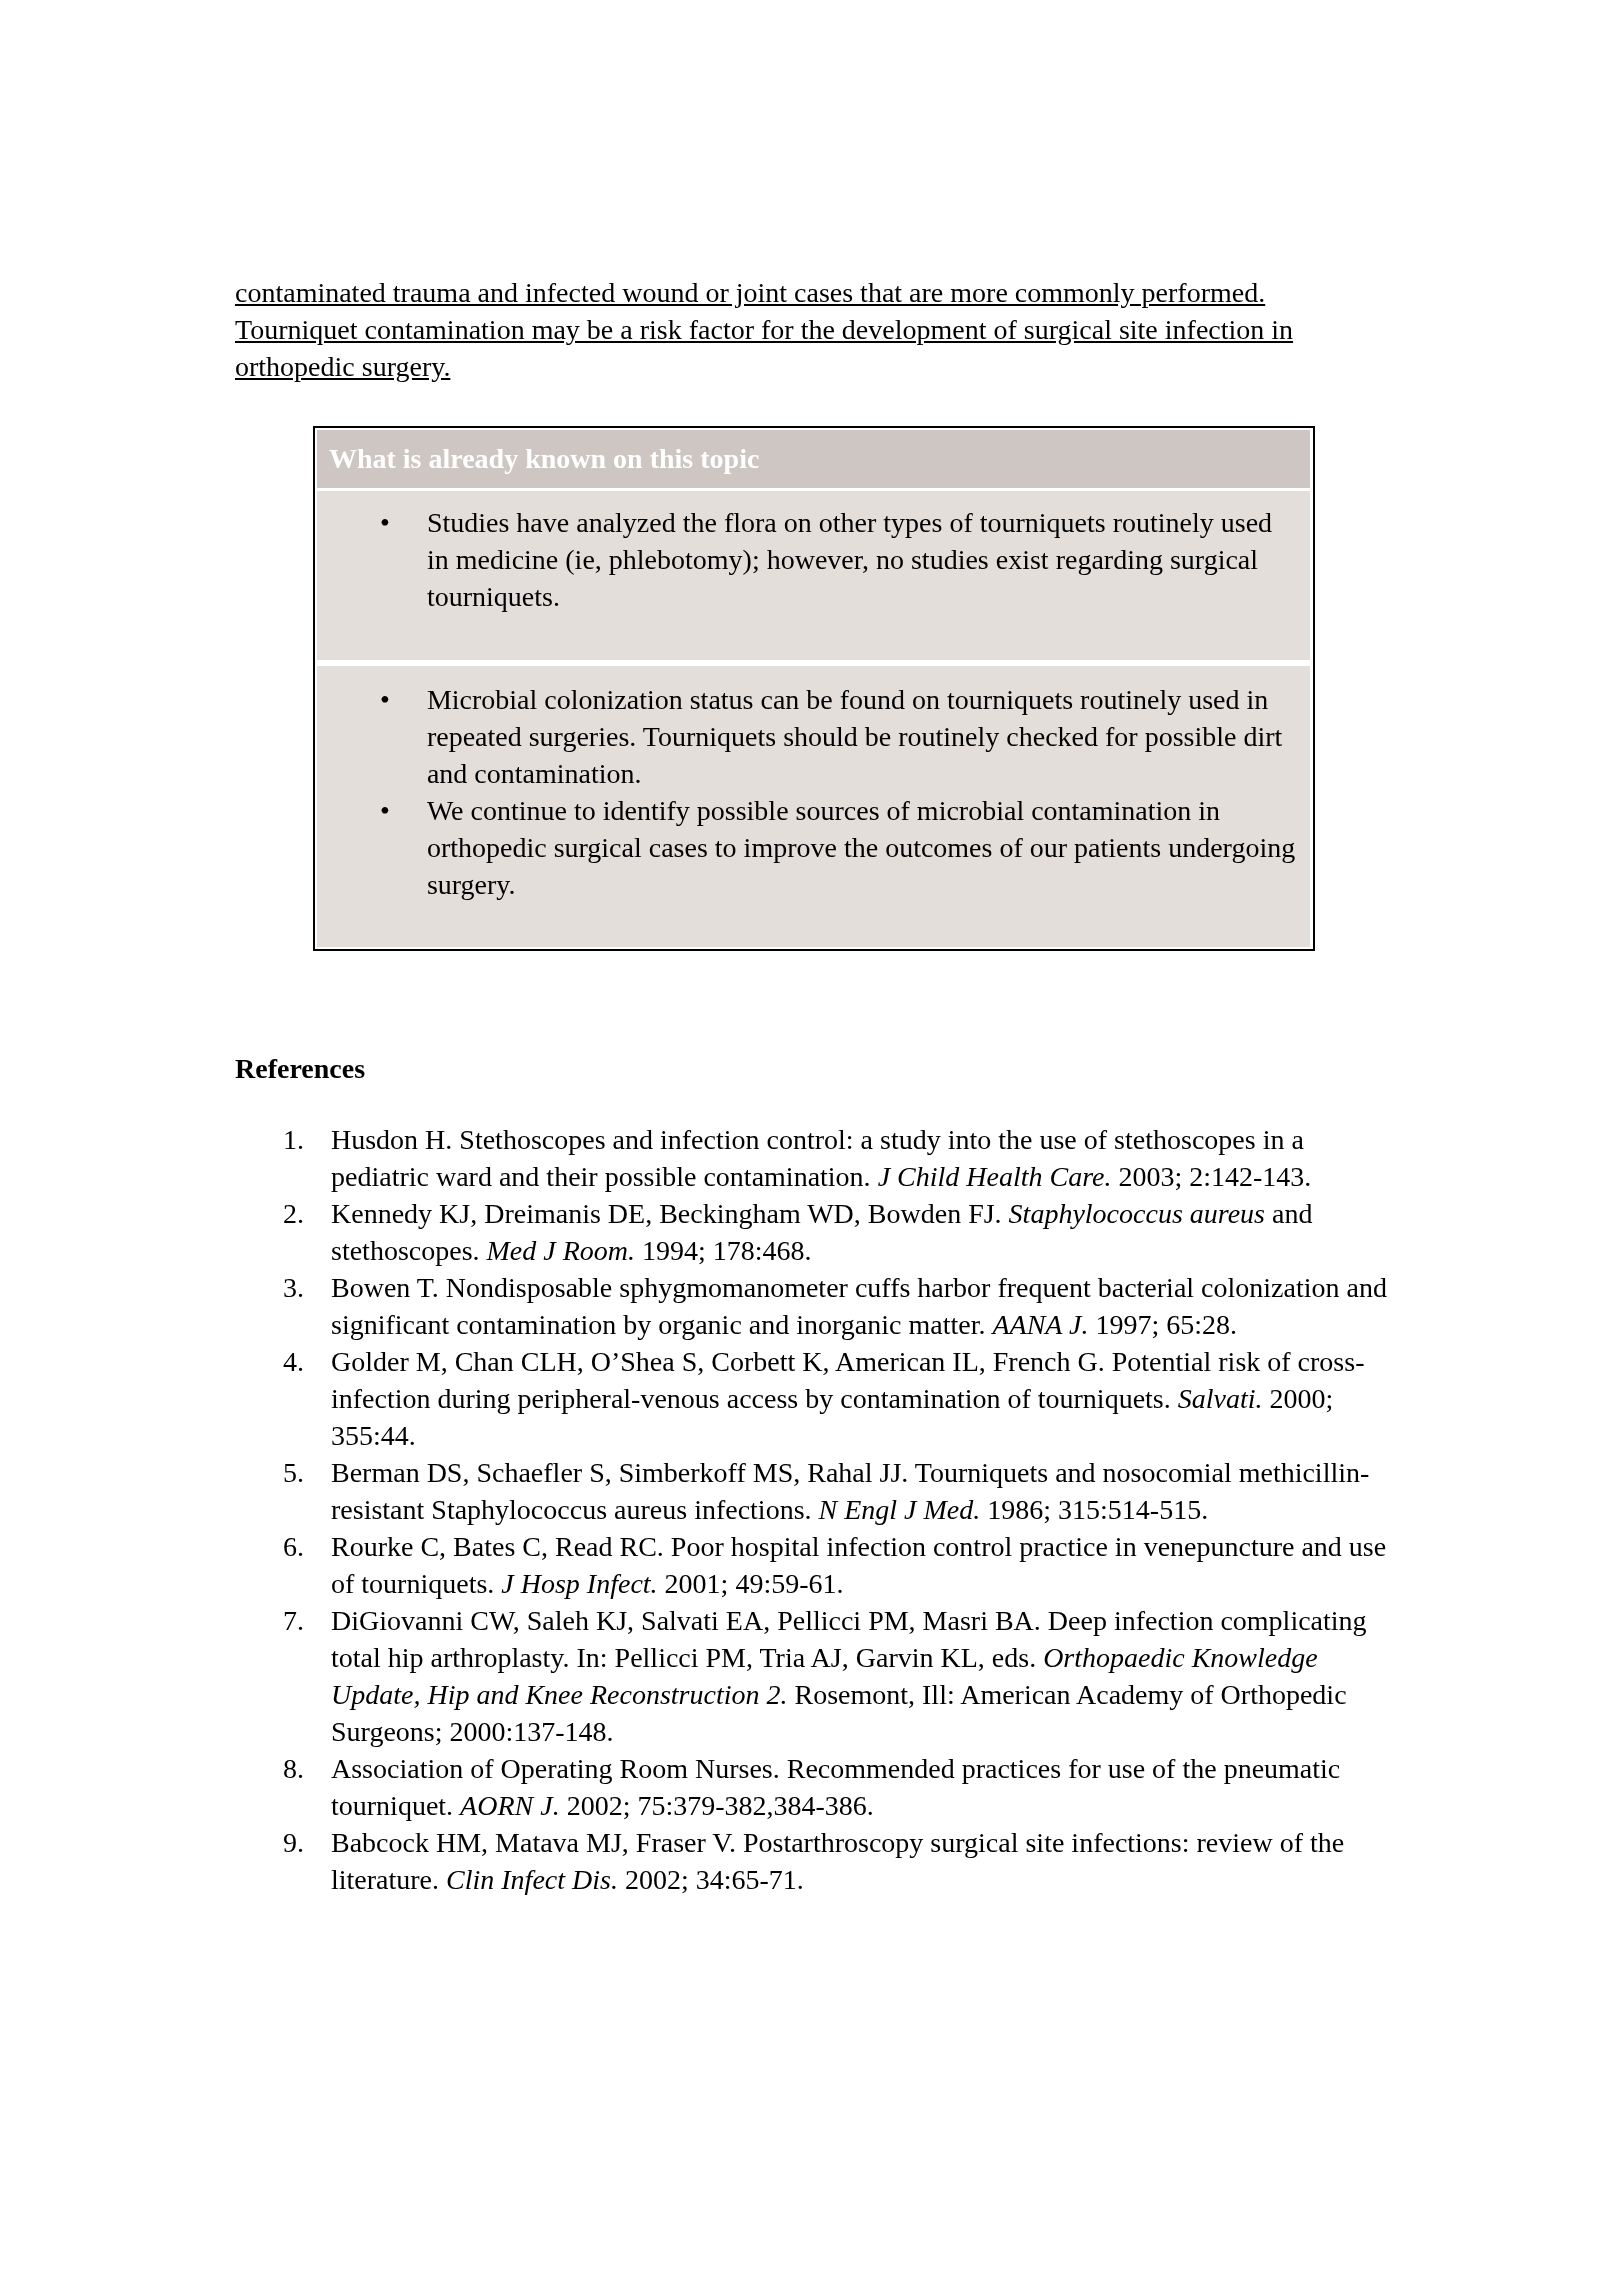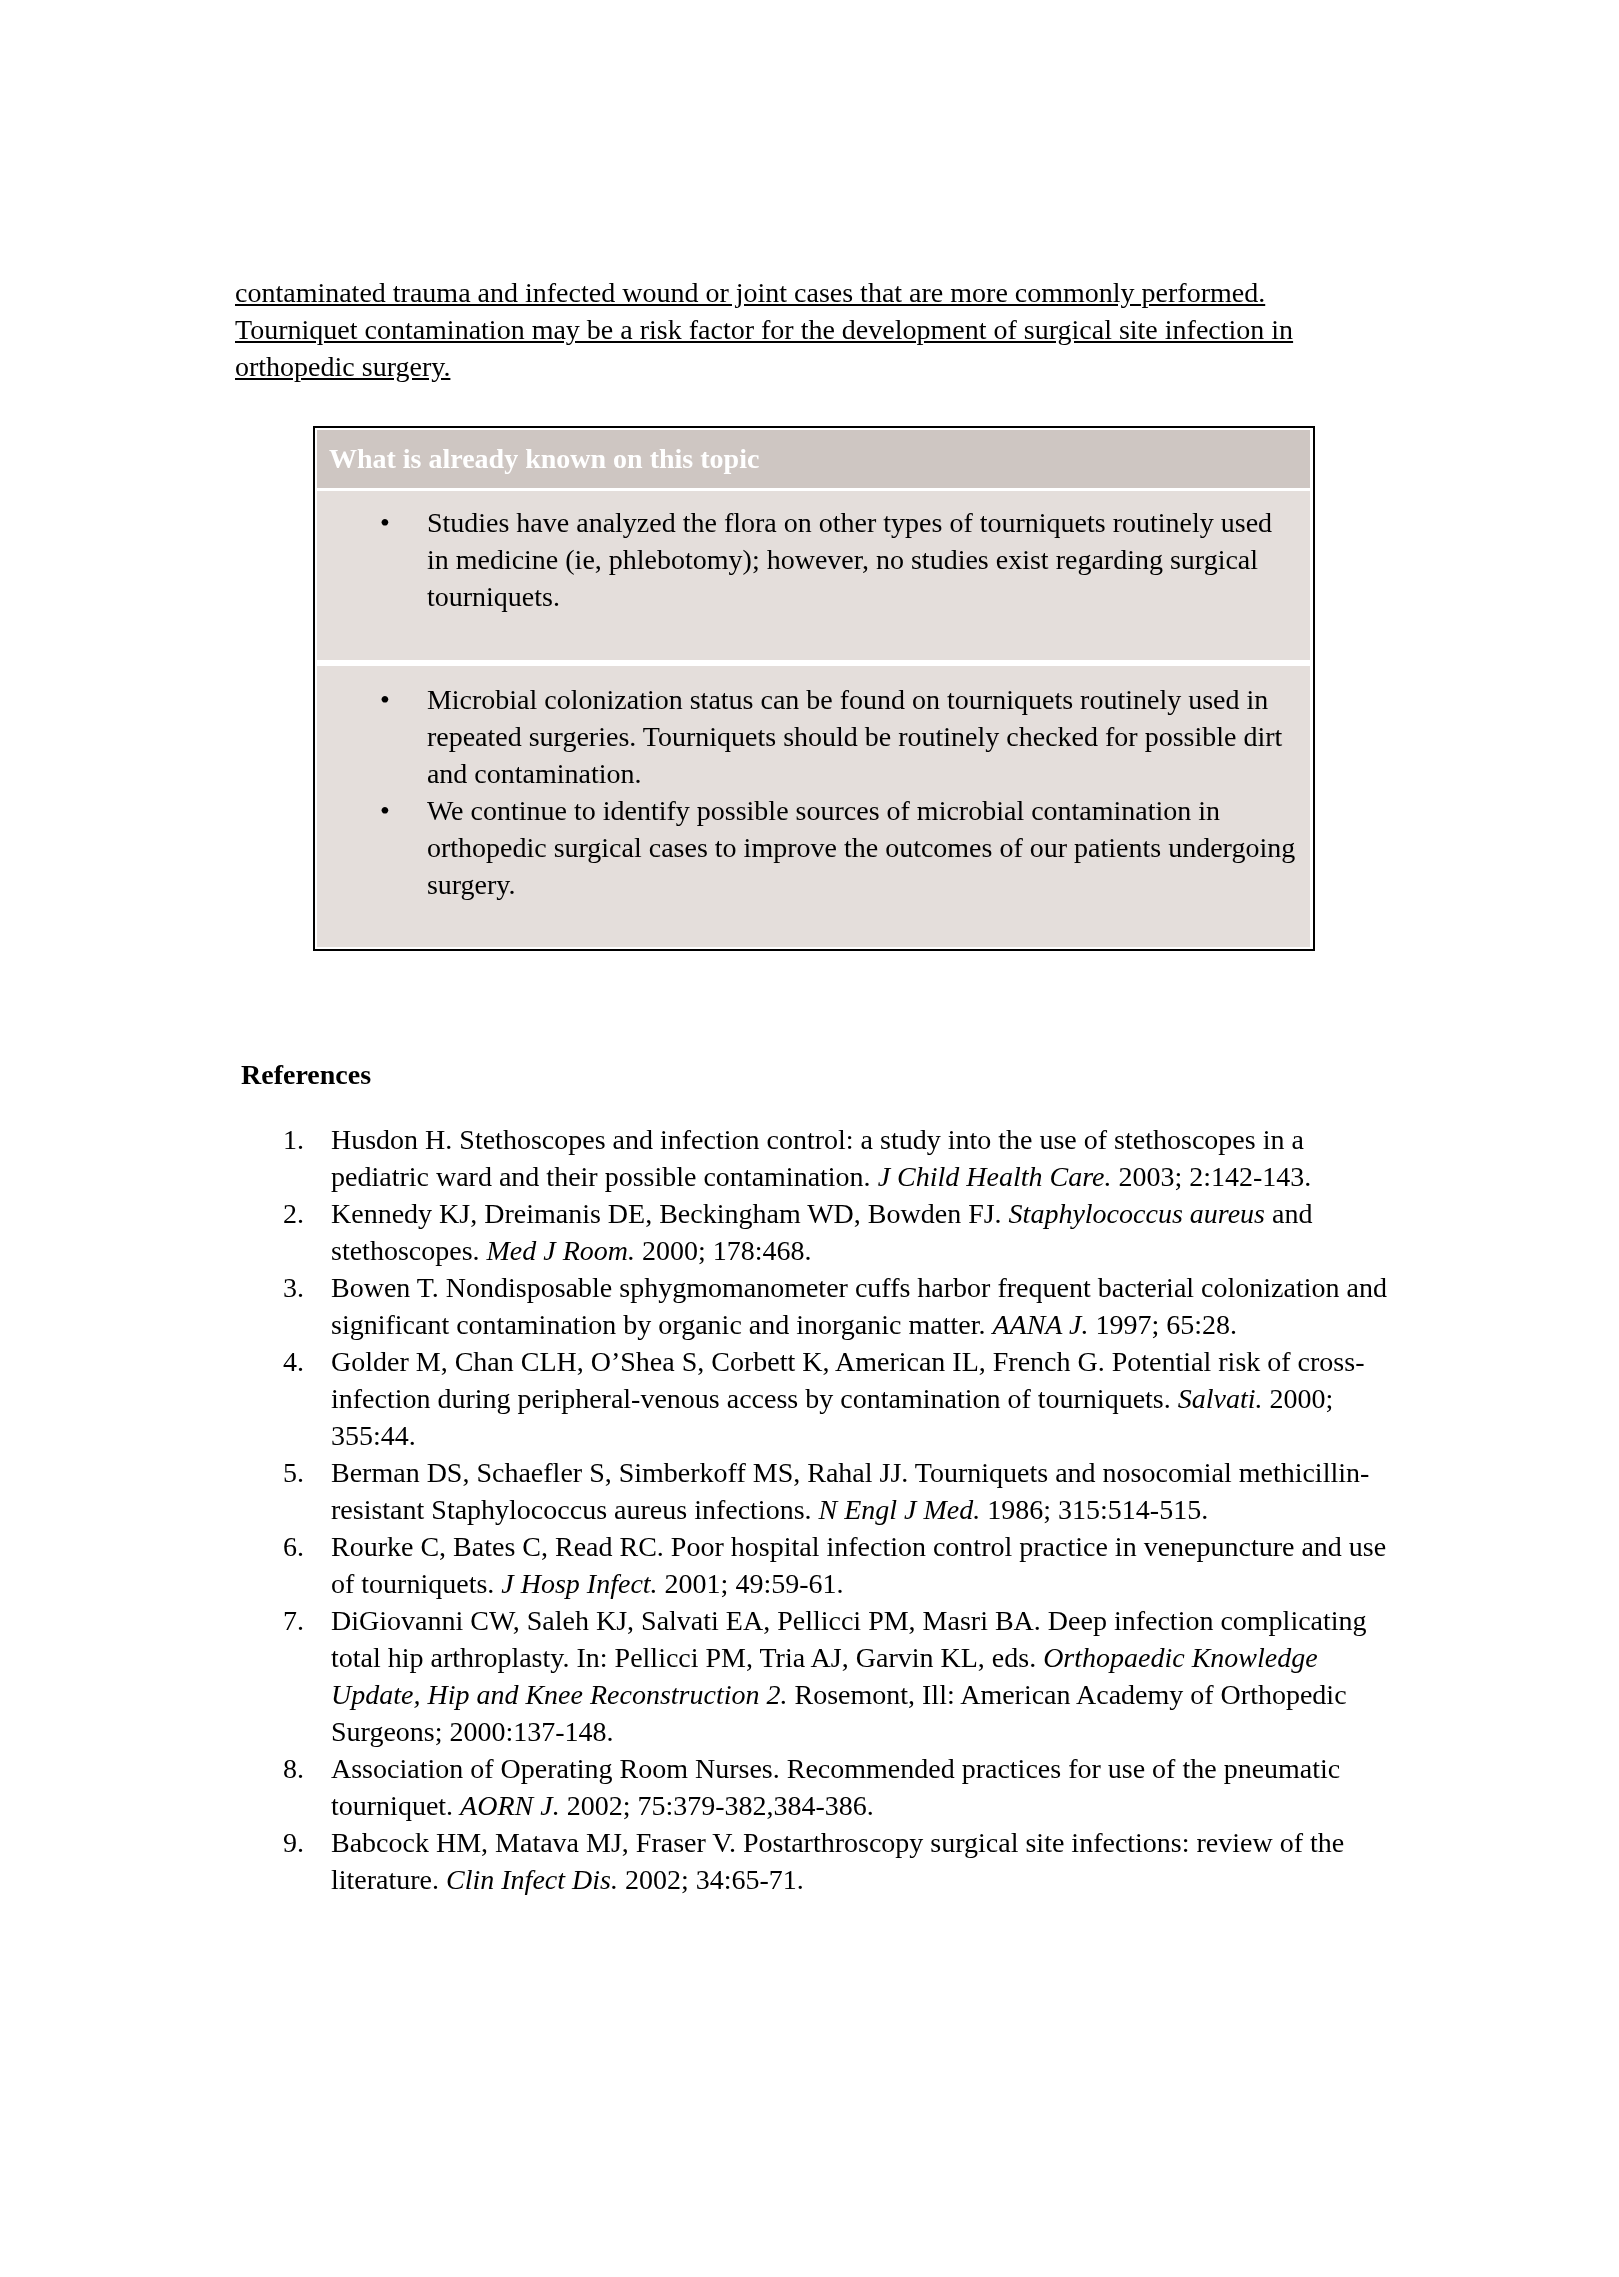--- a/index.html
+++ b/index.html
@@ -14,21 +14,21 @@
               font-size: 28px; line-height: 58px; padding-left: 12px; height: 58px; }
   .box-body { background: #e4dedb; margin-top: 2.9px; position: relative; }
   .box-body.one { height: 169px; padding-top: 13.4px; box-sizing: border-box; }
   .box-body.two { height: 281px; padding-top: 15.4px; box-sizing: border-box; }
   .gap { height: 2.9px; }
   .bullets { list-style: none; margin: 0; padding: 0; }
   .bullets li { position: relative; padding-left: 110px; padding-right: 9.6px;
                 font-size: 28px; line-height: 37px; }
   .bullets li .dot { position: absolute; left: 63px; top: 0; }
   .refs-title { position: absolute; left: 235px; top: 1050px; font-weight: bold;
-                font-size: 28px; line-height: 37px; margin: 6px; }
+                font-size: 28px; line-height: 37px; margin: 0; }
   .refs { position: absolute; left: 235px; top: 1121px; width: 1172px;
           list-style: none; margin: 0; padding: 0; }
   .refs li { position: relative; padding-left: 96px; font-size: 28px; line-height: 37px; }
   .refs li .num { position: absolute; left: 48px; top: 0; }
   i { font-style: italic; }
 </style>
 </head>
 <body>
 
 <div class="page">
@@ -60,21 +60,21 @@
     </div>
   </div>
 
   <h2 class="refs-title">References</h2>
 
   <ol class="refs">
     <li>
       <span class="num">1.</span><span>Husdon H. Stethoscopes and infection control: a study into the use of stethoscopes in a pediatric ward and their possible contamination. </span><i>J Child Health Care.</i><span> 2003; 2:142-143.</span>
     </li>
     <li>
-      <span class="num">2.</span><span>Kennedy KJ, Dreimanis DE, Beckingham WD, Bowden FJ. </span><i>Staphylococcus aureus</i><span> and stethoscopes. </span><i>Med J Room.</i><span> 2000; 178:468.</span>
+      <span class="num">2.</span><span>Kennedy KJ, Dreimanis DE, Beckingham WD, Bowden FJ. </span><i>Staphylococcus aureus</i><span> and stethoscopes. </span><i>Med J Room.</i><span> 1994; 178:468.</span>
     </li>
     <li>
       <span class="num">3.</span><span>Bowen T. Nondisposable sphygmomanometer cuffs harbor frequent bacterial colonization and significant contamination by organic and inorganic matter. </span><i>AANA J.</i><span> 1997; 65:28.</span>
     </li>
     <li>
       <span class="num">4.</span><span>Golder M, Chan CLH, O’Shea S, Corbett K, American IL, French G. Potential risk of cross-infection during peripheral-venous access by contamination of tourniquets. </span><i>Salvati.</i><span> 2000; 355:44.</span>
     </li>
     <li>
       <span class="num">5.</span><span>Berman DS, Schaefler S, Simberkoff MS, Rahal JJ. Tourniquets and nosocomial methicillin-resistant Staphylococcus aureus infections. </span><i>N Engl J Med.</i><span> 1986; 315:514-515.</span>
     </li>

